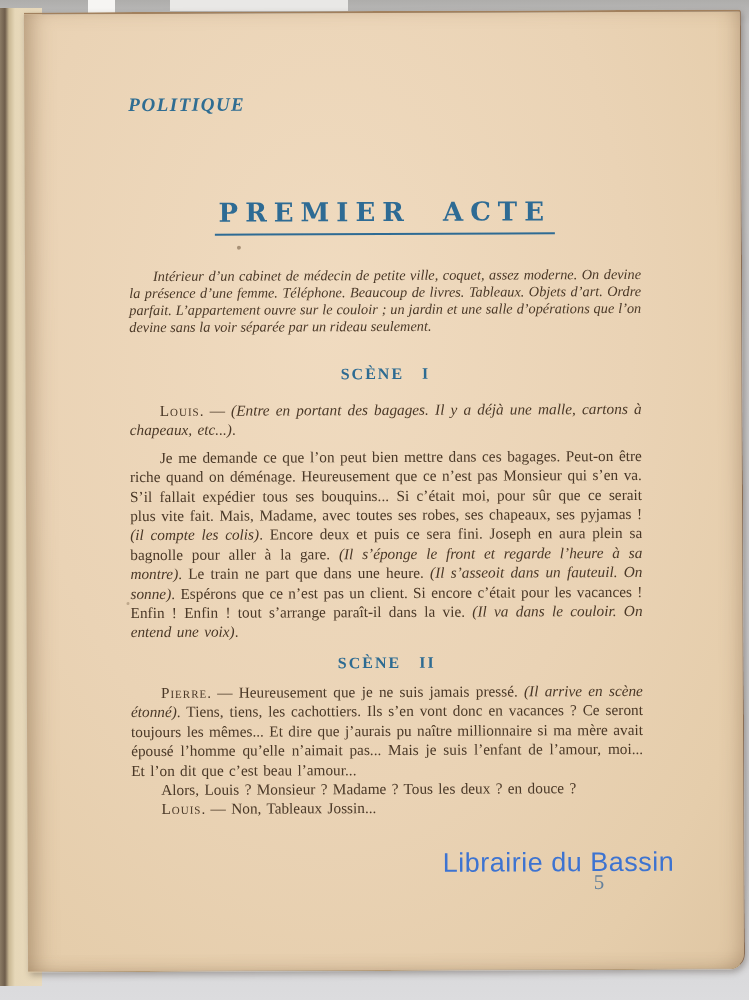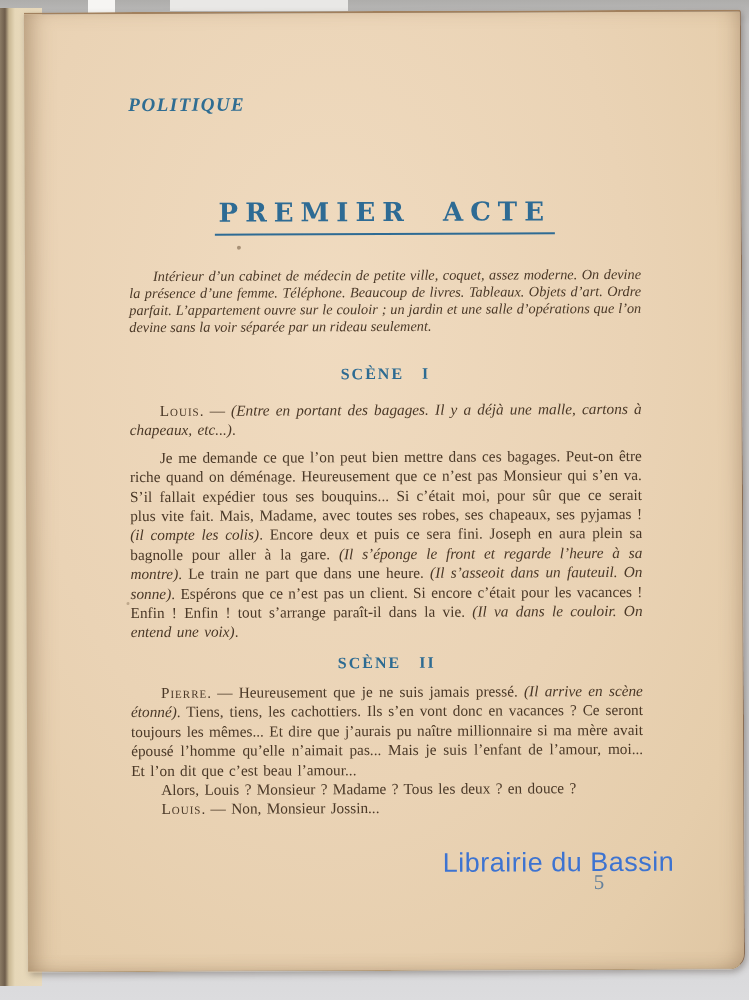--- a/index.html
+++ b/index.html
@@ -61,19 +61,19 @@
 
       <p class="stage-dir">Intérieur d’un cabinet de médecin de petite ville, coquet, assez moderne. On devine la présence d’une femme. Téléphone. Beaucoup de livres. Tableaux. Objets d’art. Ordre parfait. L’appartement ouvre sur le couloir ; un jardin et une salle d’opérations que l’on devine sans la voir séparée par un rideau seulement.</p>
 
       <h2 class="scene-title">SCÈNE I</h2>
       <p class="p-body first1"><span class="seg-sc">Louis</span><span class="seg-n">. — </span><span class="seg-i">(Entre en portant des bagages. Il y a déjà une malle, cartons à chapeaux, etc...)</span><span class="seg-n">.</span></p>
       <p class="p-body mono"><span class="seg-n">Je me demande ce que l’on peut bien mettre dans ces bagages. Peut-on être riche quand on déménage. Heureusement que ce n’est pas Monsieur qui s’en va. S’il fallait expédier tous ses bouquins... Si c’était moi, pour sûr que ce serait plus vite fait. Mais, Madame, avec toutes ses robes, ses chapeaux, ses pyjamas ! </span><span class="seg-i">(il compte les colis)</span><span class="seg-n">. Encore deux et puis ce sera fini. Joseph en aura plein sa bagnolle pour aller à la gare. </span><span class="seg-i">(Il s’éponge le front et regarde l’heure à sa montre)</span><span class="seg-n">. Le train ne part que dans une heure. </span><span class="seg-i">(Il s’asseoit dans un fauteuil. On sonne)</span><span class="seg-n">. Espérons que ce n’est pas un client. Si encore c’était pour les vacances ! Enfin ! Enfin ! tout s’arrange paraît-il dans la vie. </span><span class="seg-i">(Il va dans le couloir. On entend une voix)</span><span class="seg-n">.</span></p>
 
       <h2 class="scene-title t2">SCÈNE II</h2>
       <p class="p-body first2"><span class="seg-sc">Pierre</span><span class="seg-n">. — Heureusement que je ne suis jamais pressé. </span><span class="seg-i">(Il arrive en scène étonné)</span><span class="seg-n">. Tiens, tiens, les cachottiers. Ils s’en vont donc en vacances ? Ce seront toujours les mêmes... Et dire que j’aurais pu naître millionnaire si ma mère avait épousé l’homme qu’elle n’aimait pas... Mais je suis l’enfant de l’amour, moi... Et l’on dit que c’est beau l’amour...</span></p>
       <p class="p-body"><span class="seg-n">Alors, Louis ? Monsieur ? Madame ? Tous les deux ? en douce ?</span></p>
-      <p class="p-body"><span class="seg-sc">Louis</span><span class="seg-n">. — Non, Monsieur Jossin...</span></p>
+      <p class="p-body"><span class="seg-sc">Louis</span><span class="seg-n">. — Non, Tableaux Jossin...</span></p>
     </div>
 
     <div class="watermark">Librairie du Bassin</div>
     <div class="page-num">5</div>
   </div>
 </div>
 
 </body></html>

